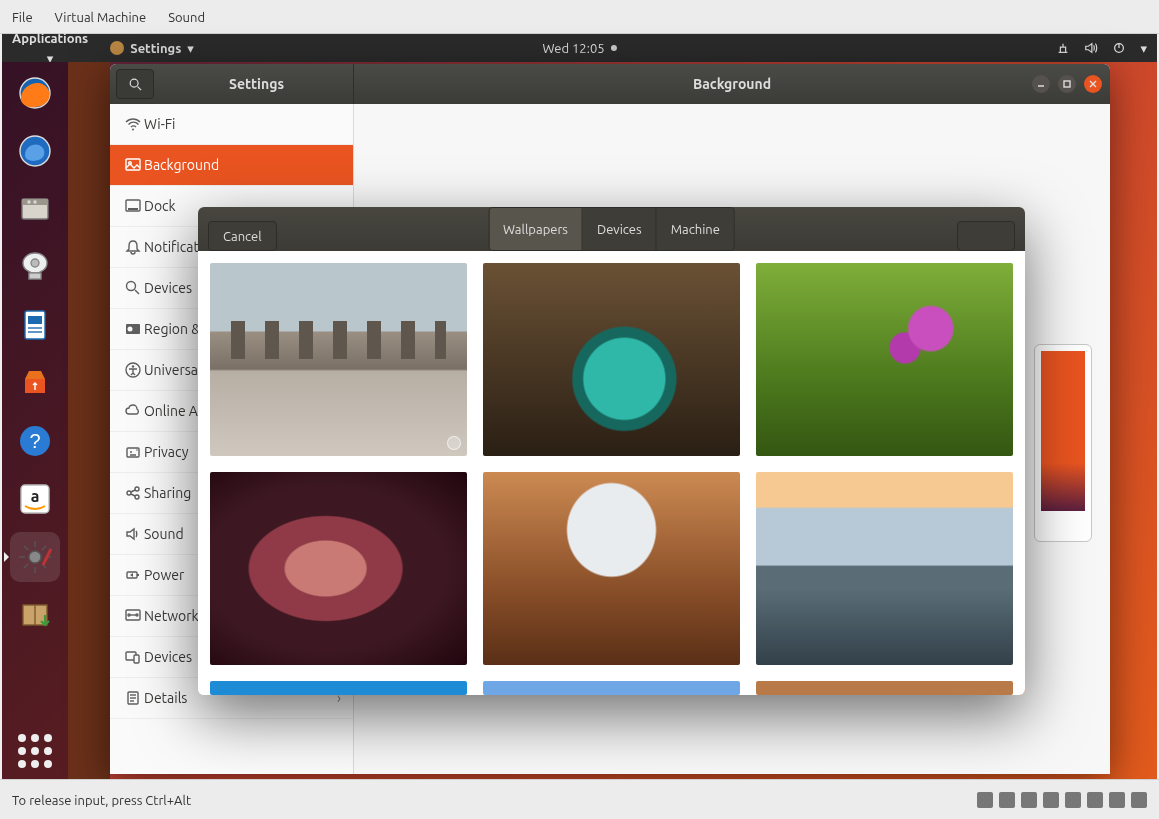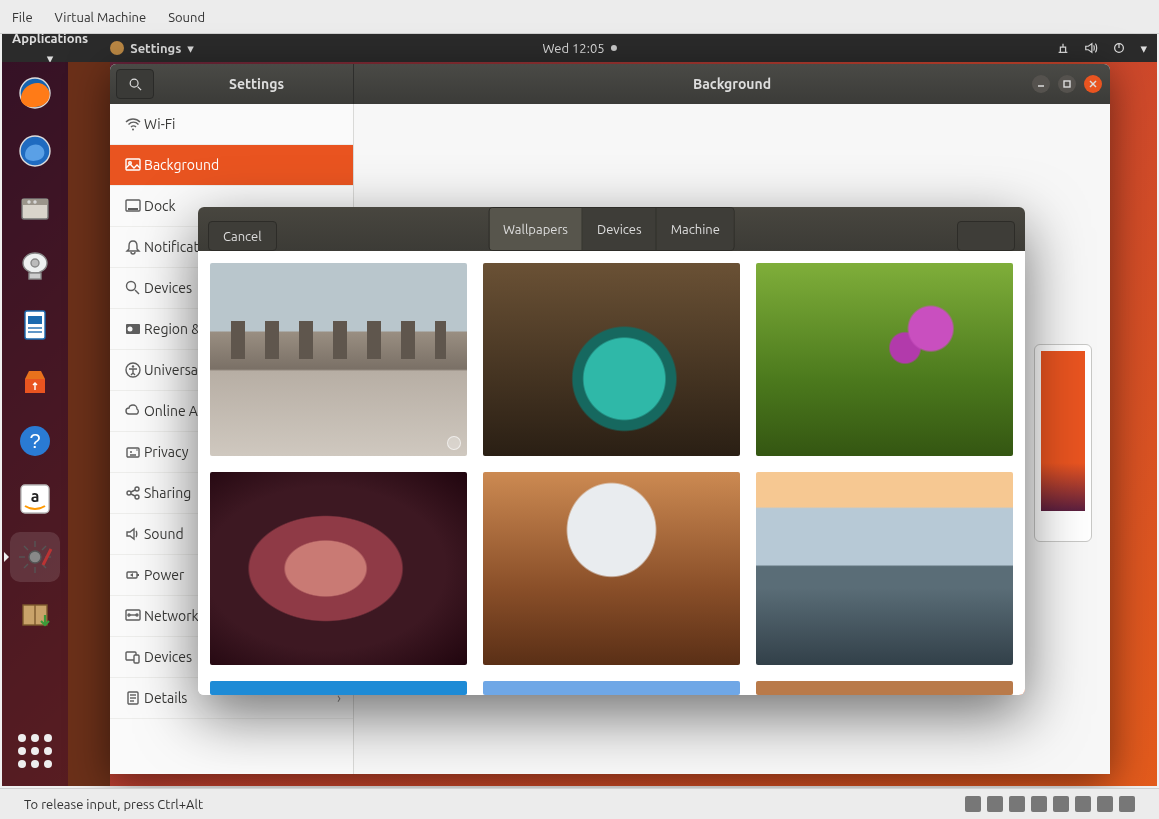--- a/index.html
+++ b/index.html
@@ -1,21 +1,21 @@
 <!DOCTYPE html>
 <html><head>
 <meta charset="utf-8">
 <style>
   * { box-sizing: border-box; margin: 0; padding: 0; }
   html, body { width: 1159px; height: 819px; font-family: Ubuntu, "Segoe UI", sans-serif; background: #f0f0f0; overflow: hidden; }
   
   .host-menubar { height: 34px; background: #ececec; border-bottom: 1px solid #d0d0d0; display: flex; align-items: center; padding: 0 12px; gap: 22px; font-size: 13px; color: #333; }
   .host-menubar span { cursor: default; }
   
-  .host-statusbar { position:absolute; bottom:0; left:0; right:0; height:31px; background:#ececec; border-top:1px solid #d0d0d0; display:flex; align-items:center; padding:0 24px; font-size:13px; color:#333; }
+  .host-statusbar { position:absolute; bottom:0; left:0; right:0; height:40px; background:#ececec; border-top:1px solid #d0d0d0; display:flex; align-items:center; padding:0 12px; font-size:13px; color:#333; }
   .host-statusbar .tray { margin-left:auto; display:flex; gap:6px; }
   .tray-ic { width:16px; height:16px; background:#777; border-radius:2px; }
   
   .guest { position:absolute; top:34px; left:2px; right:2px; bottom:33px; background:#2c001e; }
   
   .panel { height:28px; background:#2b2b2b; color:#ddd; display:flex; align-items:center; font-size:13px; padding:0 10px; }
   .panel .apps { display:flex; align-items:center; gap:6px;flex-direction:column; }
   .panel .apps b { font-weight:600; }
   .panel .settings-crumb { margin-left:22px; display:flex; align-items:center; gap:6px; }
   .panel .gear-mini { width:14px; height:14px; border-radius:50%; background:#b84; }

